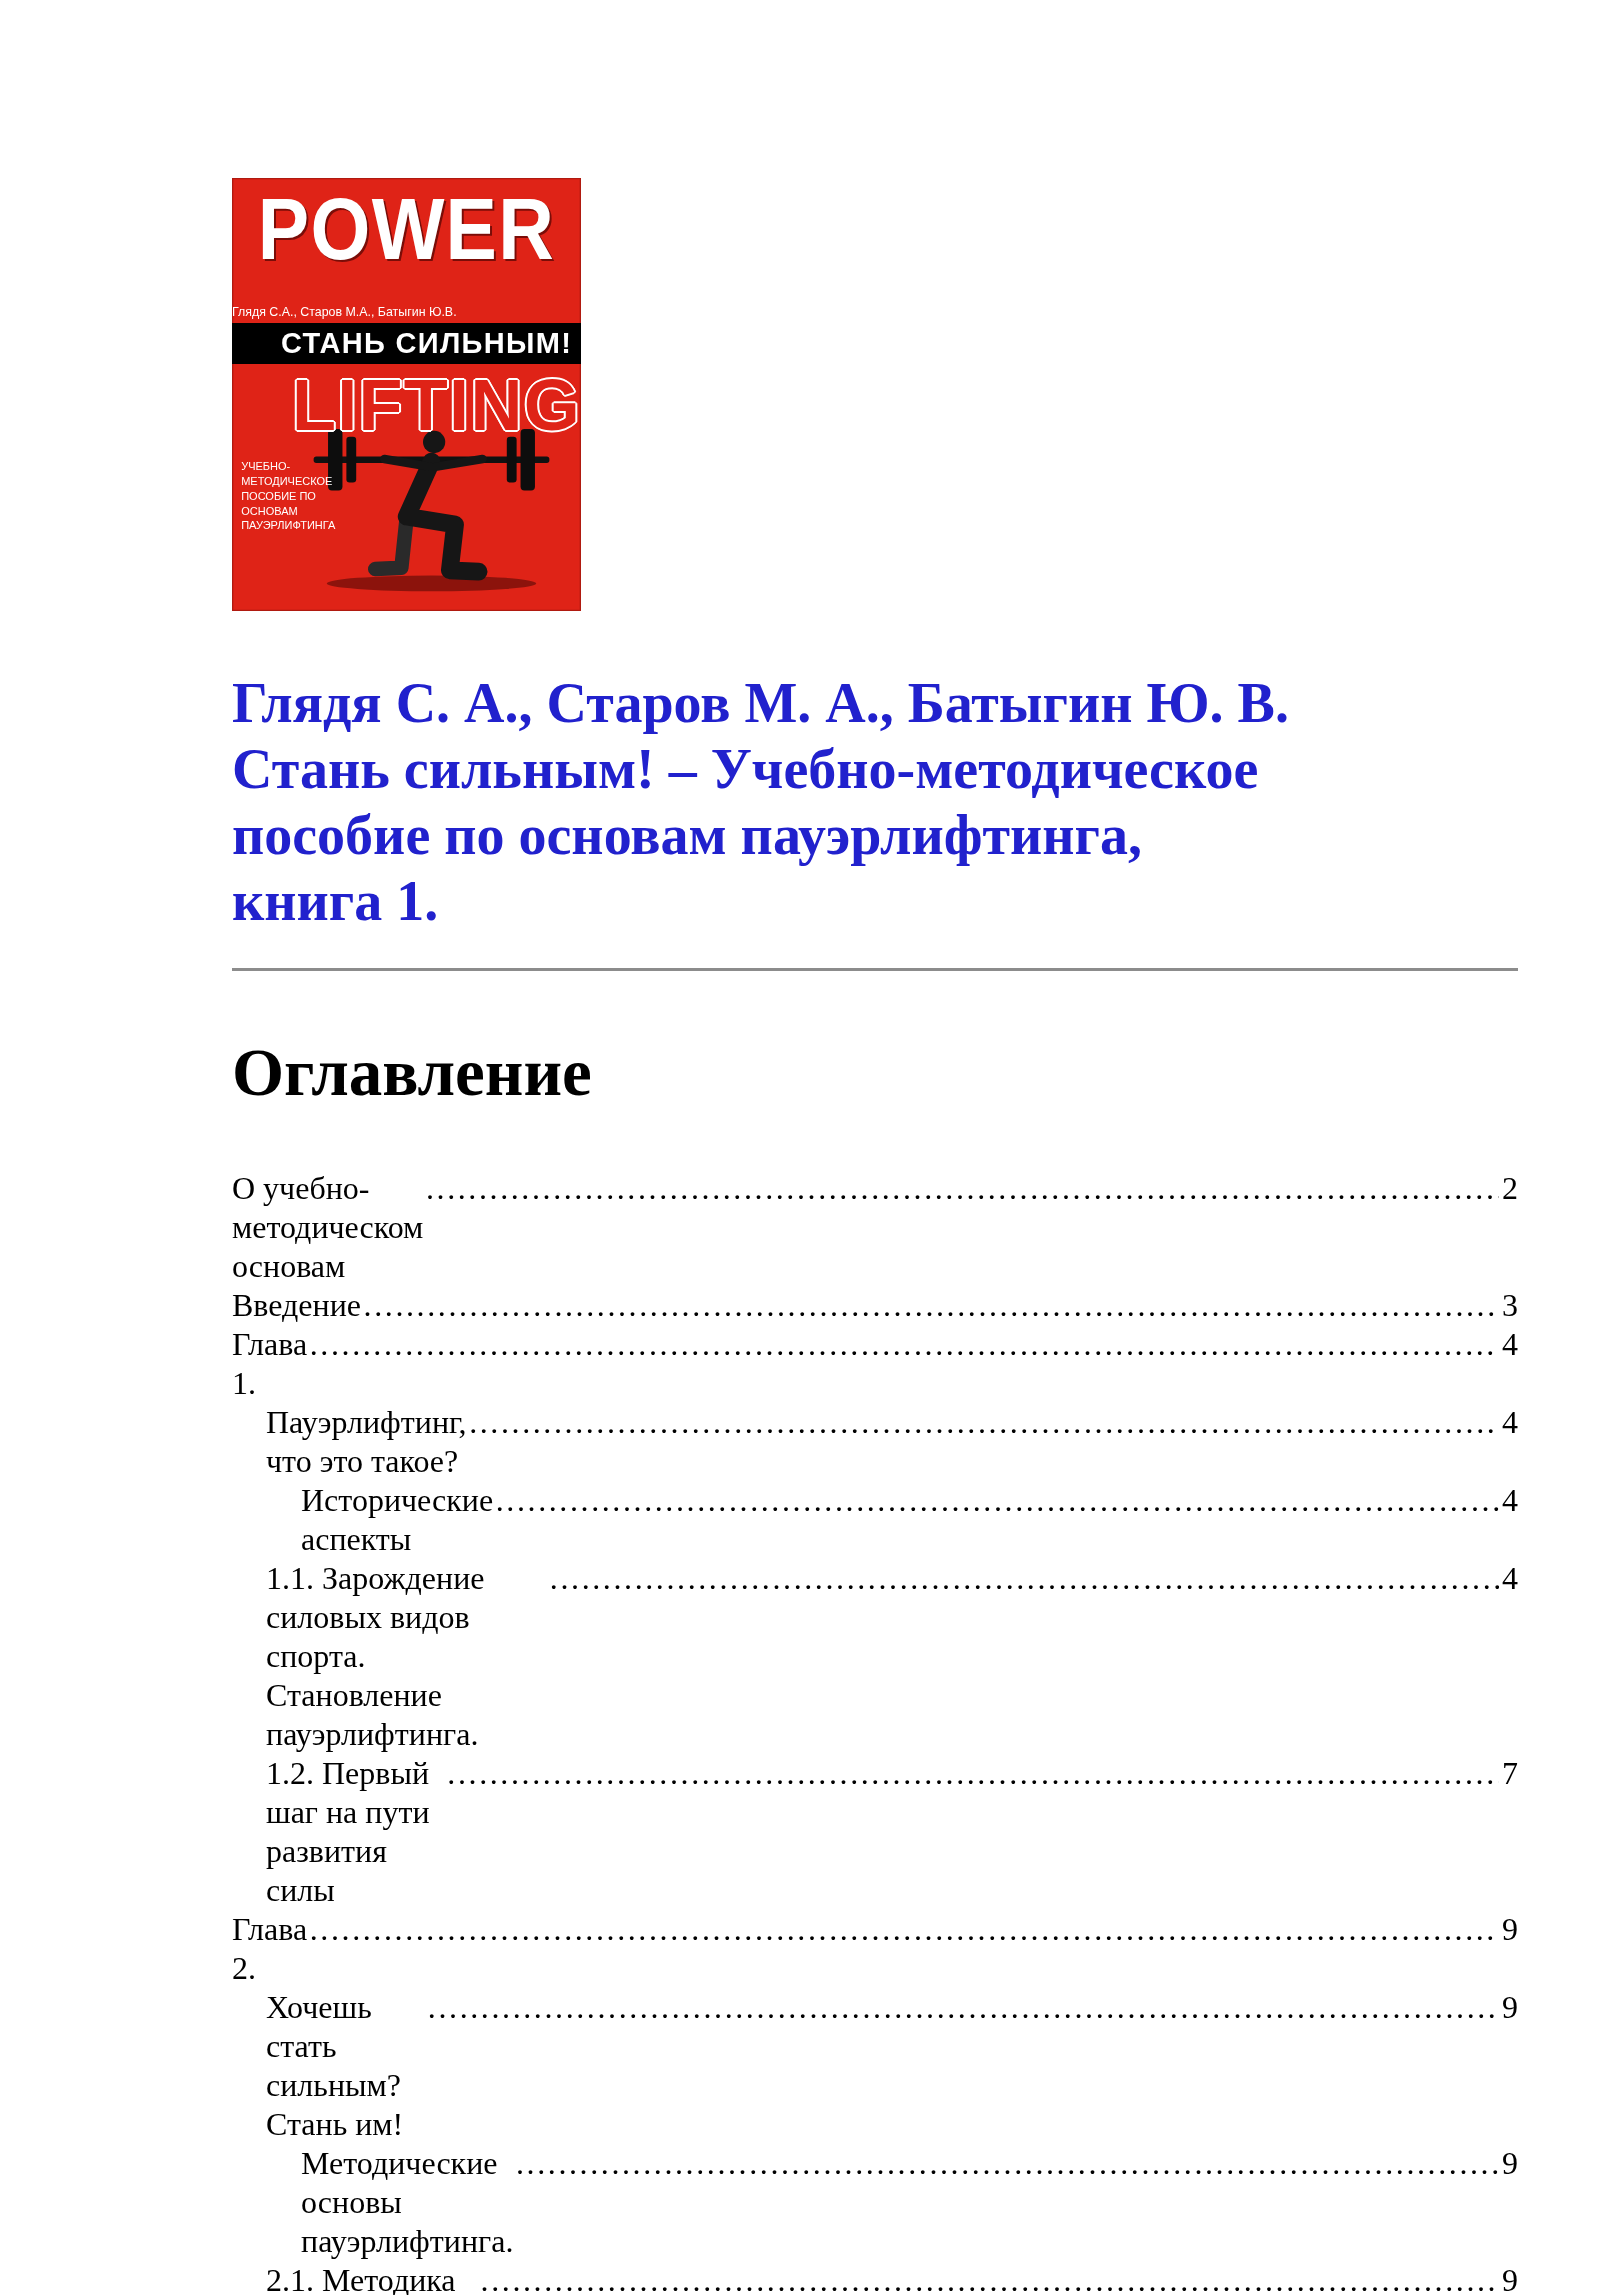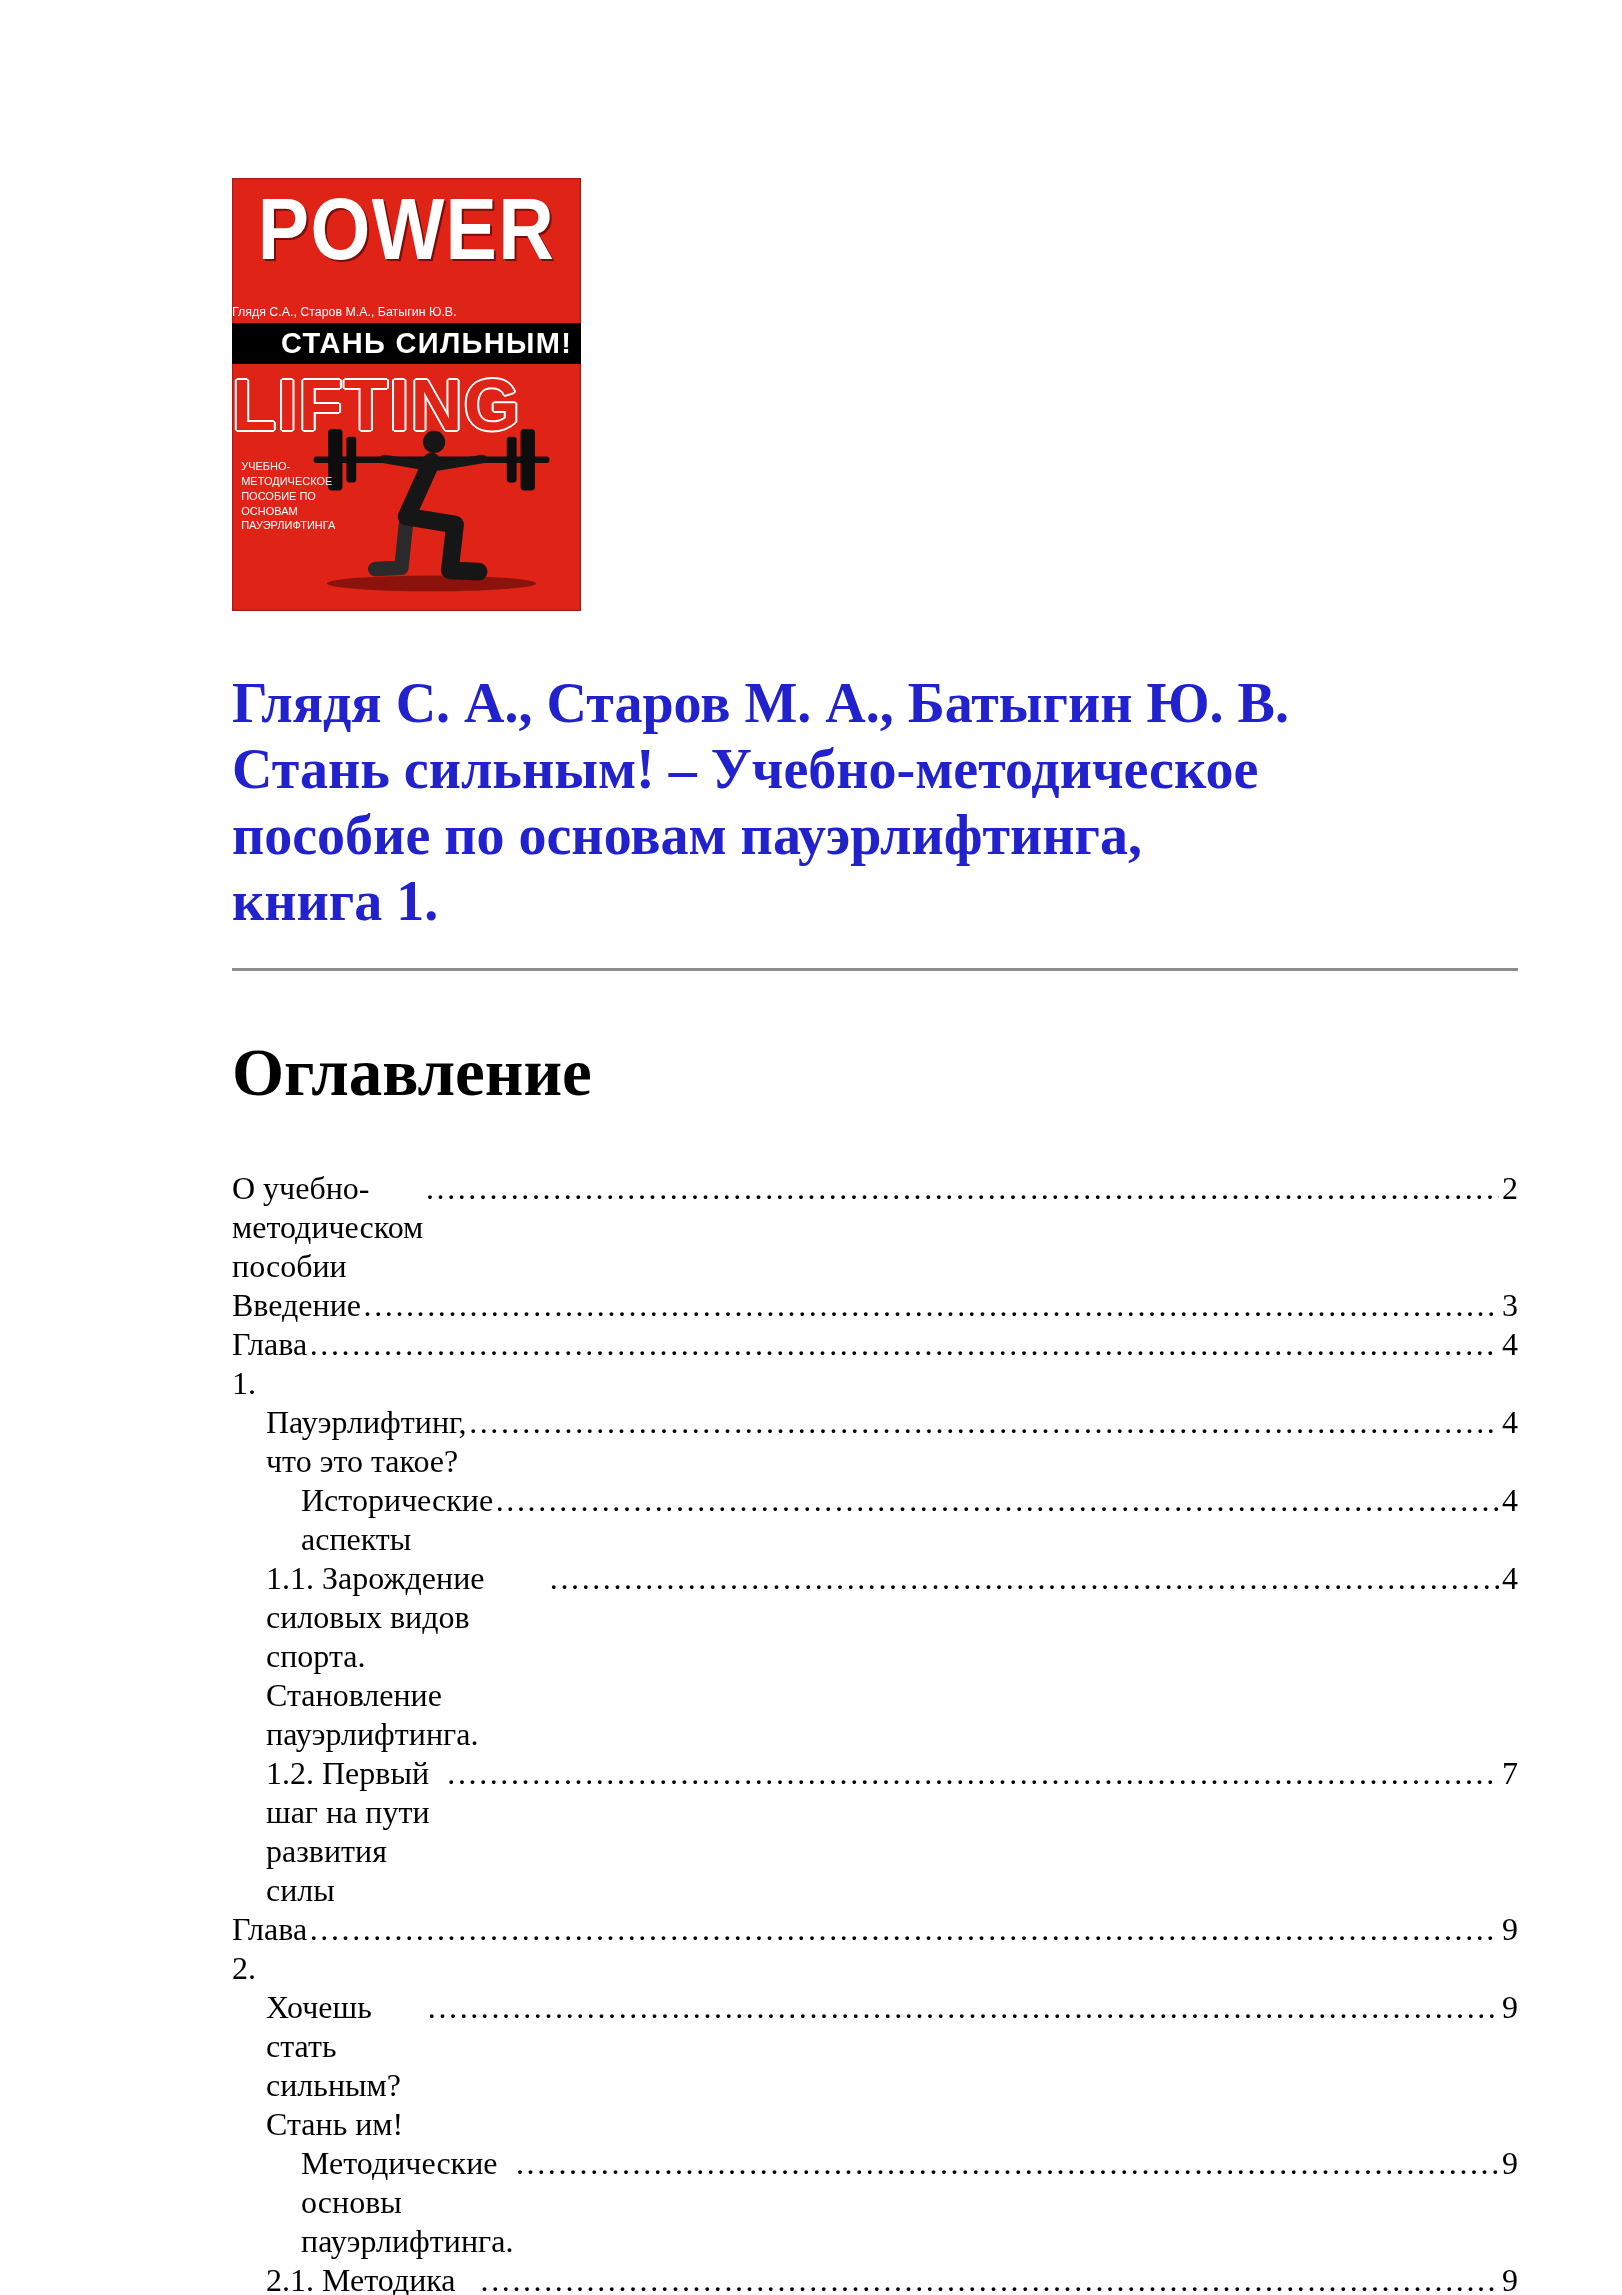--- a/index.html
+++ b/index.html
@@ -45,21 +45,21 @@
     position:absolute; top:145px; left:0; right:0; height:41px;
     background:#000000; color:#ffffff;
     font-family:"Liberation Sans", sans-serif;
     font-weight:700; font-size:29px; line-height:41px;
     text-align:center; letter-spacing:1.3px;
     z-index:5;
     padding-left:40px;
   }
   .cover-lifting {
     position:absolute; top:191px; left:0; right:0;
-    text-align:left;
+    text-align:right;
     font-family:"Liberation Sans", sans-serif;
     font-weight:700; font-size:72px; line-height:1;
     color:#df2317; letter-spacing:1.3px;
     text-shadow:-2px 0 #fff, 2px 0 #fff, 0 -2px #fff, 0 2px #fff,
                 -1.3px -1.3px #fff, 1.3px 1.3px #fff, -1.3px 1.3px #fff, 1.3px -1.3px #fff;
     z-index:3;
   }
   .cover-subtitle {
     position:absolute; top:281px; left:9.2px; width:80px;
     font-family:"Liberation Sans", sans-serif;
@@ -144,21 +144,21 @@
   </div>
 
   <h1 class="doc-title">Глядя С. А., Старов М. А., Батыгин Ю. В. Стань сильным! – Учебно-методическое пособие по основам пауэрлифтинга,  книга 1.</h1>
 
   <hr class="rule">
 
   <h2 class="toc-heading">Оглавление</h2>
 
   <div class="toc">
       <div class="toc-row indent-0">
-        <span class="toc-text">О учебно-методическом пособии</span>
+        <span class="toc-text">О учебно-методическом основам</span>
         <span class="leader">............................................................................................................................................................................................................................................................................................................</span>
         <span class="toc-page">2</span>
       </div>
       <div class="toc-row indent-0">
         <span class="toc-text">Введение</span>
         <span class="leader">............................................................................................................................................................................................................................................................................................................</span>
         <span class="toc-page">3</span>
       </div>
       <div class="toc-row indent-0">
         <span class="toc-text">Глава 1.</span>

